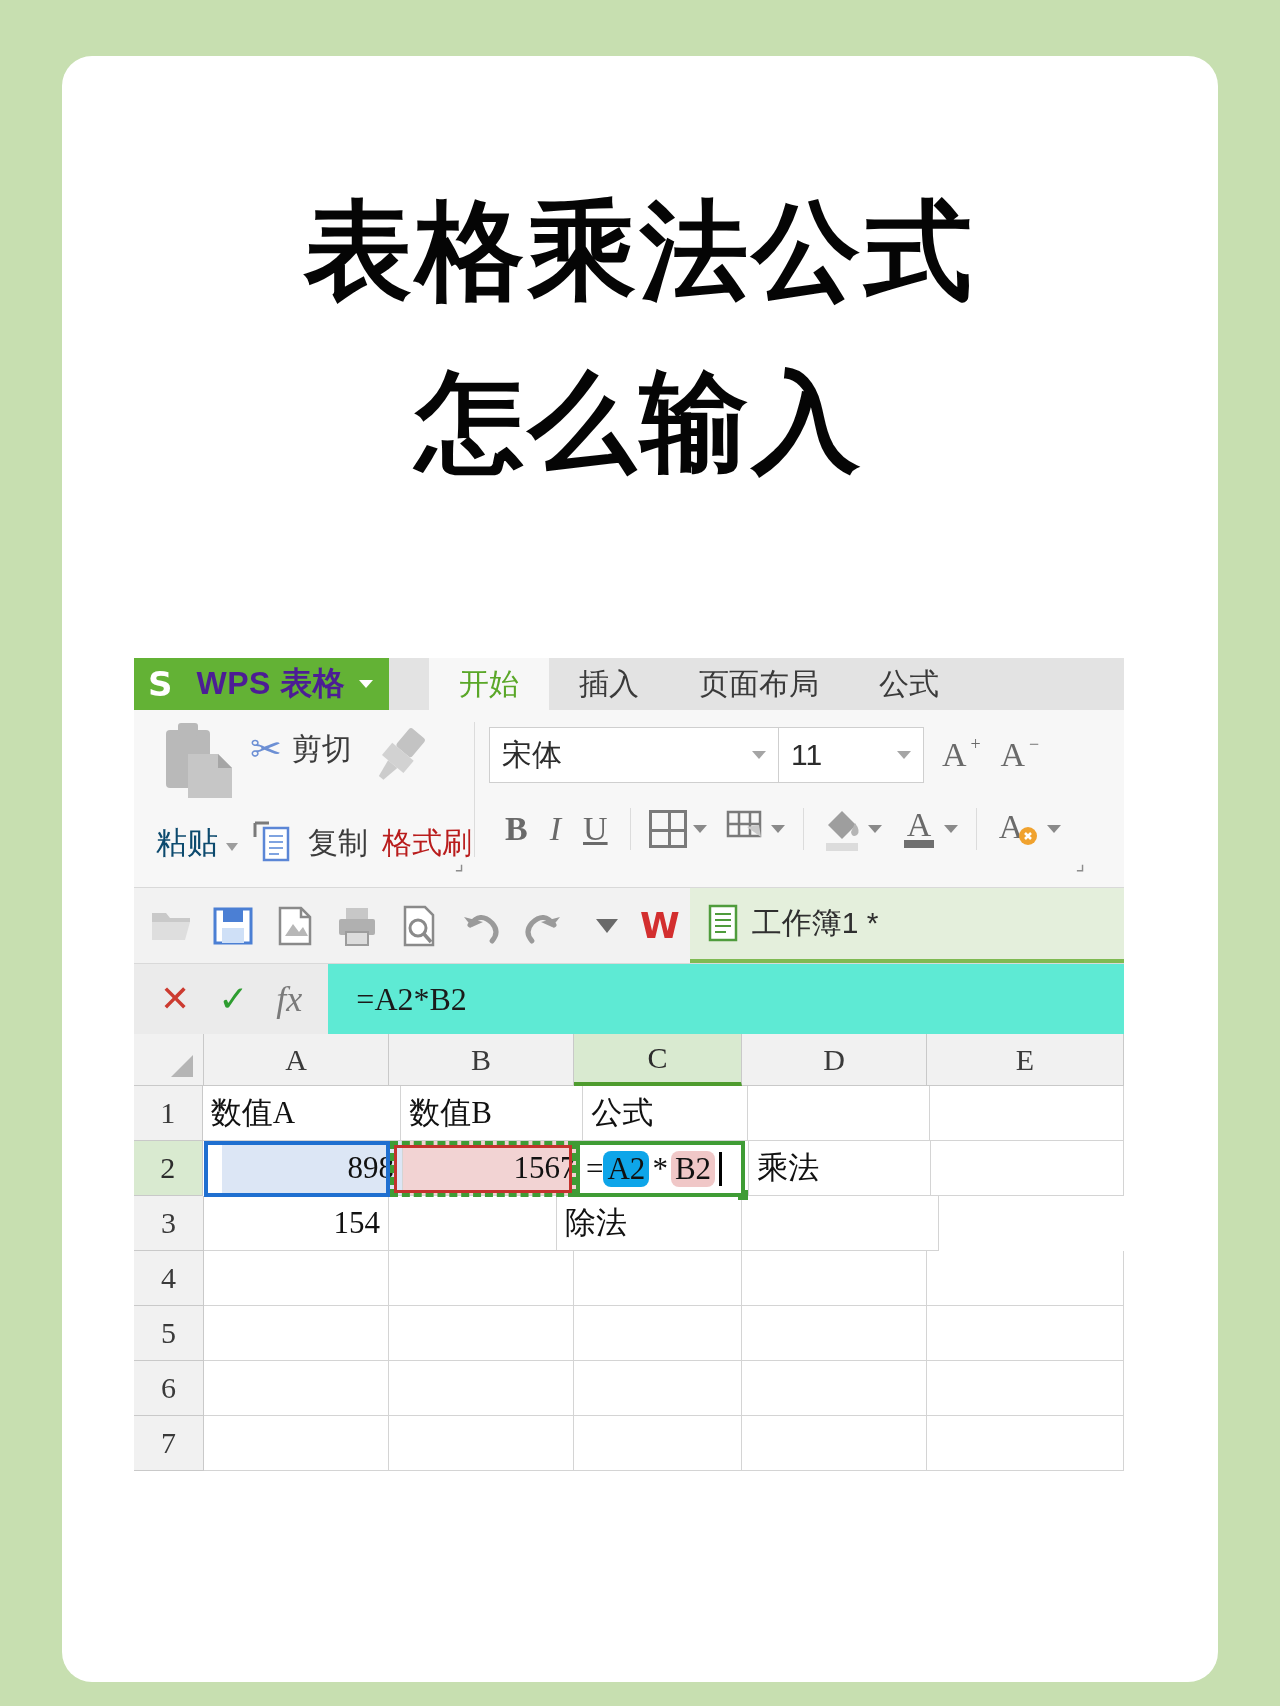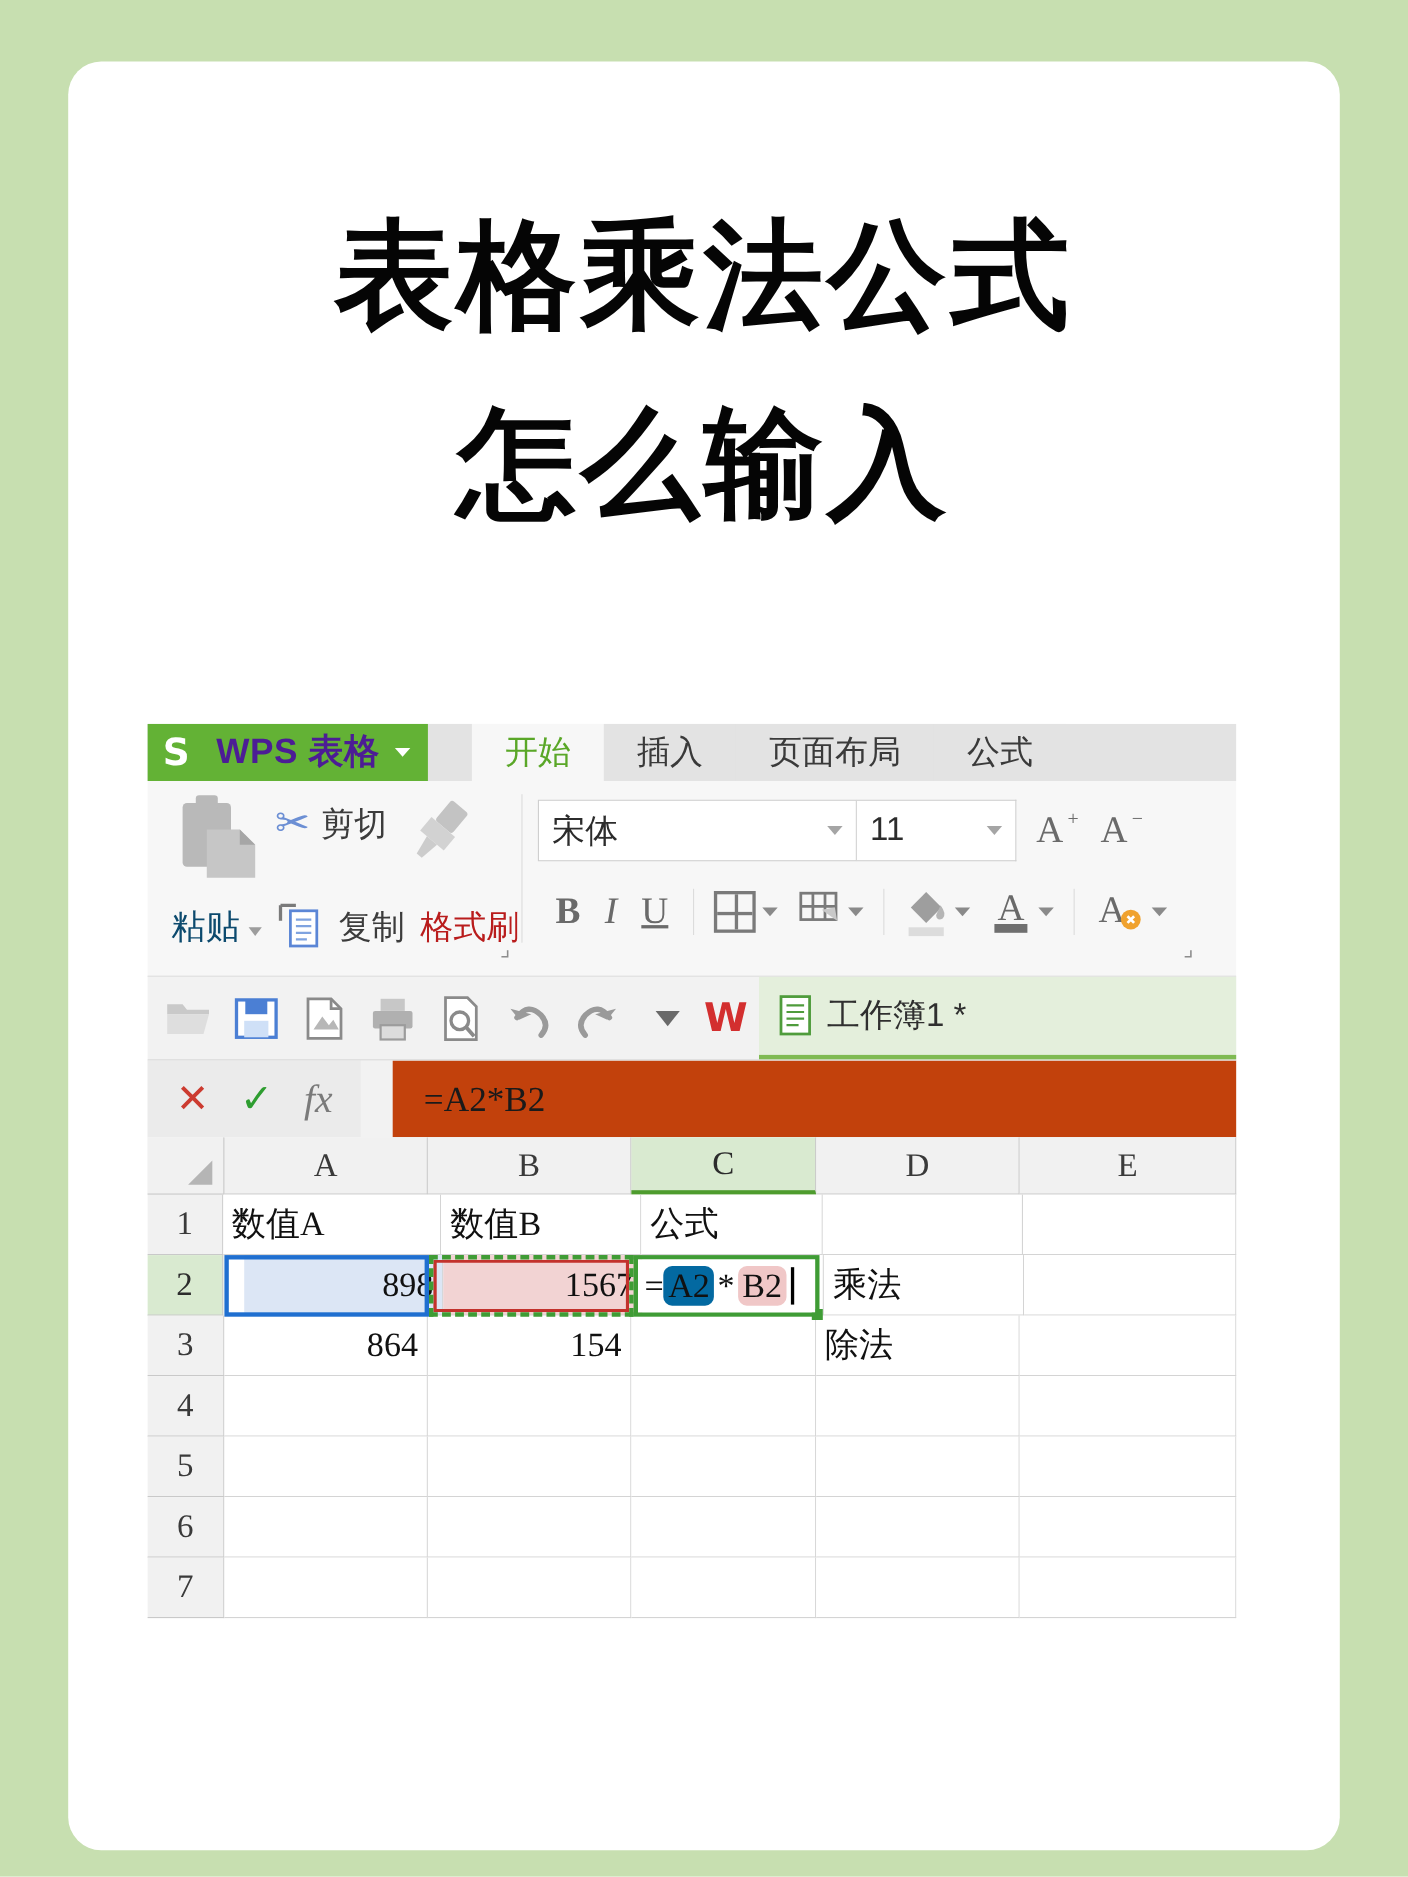--- a/index.html
+++ b/index.html
@@ -180,24 +180,23 @@
     width:0;height:0;border-left:7px solid transparent;border-right:7px solid transparent;
     border-top:8px solid #8a8a8a;
   }
   .fbtns { display:flex; align-items:center; padding:0 12px; background:#ebebeb; }
   .fbtn { font-size:36px; margin:0 14px; line-height:1; }
   .fbtn.x { color:#cc3b30; }
   .fbtn.v { color:#2e9d30; }
   .fbtn.fx { color:#7a7a7a; font-style:italic;
              font-family:"Liberation Serif","DejaVu Serif",serif; }
   .fcontent {
-    flex:1; background:#c2410c; display:flex; align-items:center; padding-left:28px;
+    flex:1; background:#5eead4; display:flex; align-items:center; padding-left:28px;
     font-size:32px; color:#1a1a1a;
     font-family:"Liberation Serif","DejaVu Serif",serif;
-    margin-left:29px;
   }
 
   
   .sheet { position:relative; background:#ffffff; }
   .colhead { display:flex; height:52px; background:#f1f1f1; }
   .corner {
     width:70px; border-right:1px solid #c9c9c9; border-bottom:1px solid #c9c9c9;
     position:relative; background:#f1f1f1;
   }
   .corner .tri {
@@ -235,21 +234,21 @@
   .ov.blue { border:4px solid #1f6fd0; }
   .ov.green { border:4px solid #3f9c35; }
   .handle { position:absolute; width:10px;height:10px;background:#3f9c35; }
 
   .editing-cell {
     position:absolute; display:flex; align-items:center;
     background:#ffffff; padding-left:6px; z-index:5;
     font-size:31px; color:#111;
     font-family:"Liberation Serif","DejaVu Serif",serif;
   }
-  .ref-a { background:#0369a1; border-radius:8px; padding:0 4px;font-family:Liberation Serif, serif; }
+  .ref-a { background:#0ea5e9; border-radius:8px; padding:0 4px;font-family:Liberation Serif, serif; }
   .ref-b { background:#f0c7c7; border-radius:8px; padding:0 4px; }
   .caret-bar { width:3px; height:34px; background:#000; margin-left:4px; }
 </style>
 </head>
 <body>
 
 <div class="poster">
 
   <div class="title-block">
     <div class="title-line">表格乘法公式</div>
@@ -480,21 +479,20 @@
         <div class="rh sel">2</div>
         <div class="cell num a-sel" style="width:185px;margin-left:19px;">898</div>
         <div class="cell num b-sel" style="width:185px;">1567</div>
         <div class="cell" style="width:168px;"></div>
         <div class="cell" style="width:185px;">乘法</div>
         <div class="cell" style="width:197px;"></div>
       </div>
 
       <div class="row">
         <div class="rh">3</div>
-        <div class="cell num" style="width:185px;">864</div>
         <div class="cell num" style="width:185px;">154</div>
         <div class="cell" style="width:168px;"></div>
         <div class="cell" style="width:185px;">除法</div>
         <div class="cell" style="width:197px;"></div>
       </div>
 
       <div class="row">
         <div class="rh">4</div>
         <div class="cell" style="width:185px;"></div>
         <div class="cell" style="width:185px;"></div>

